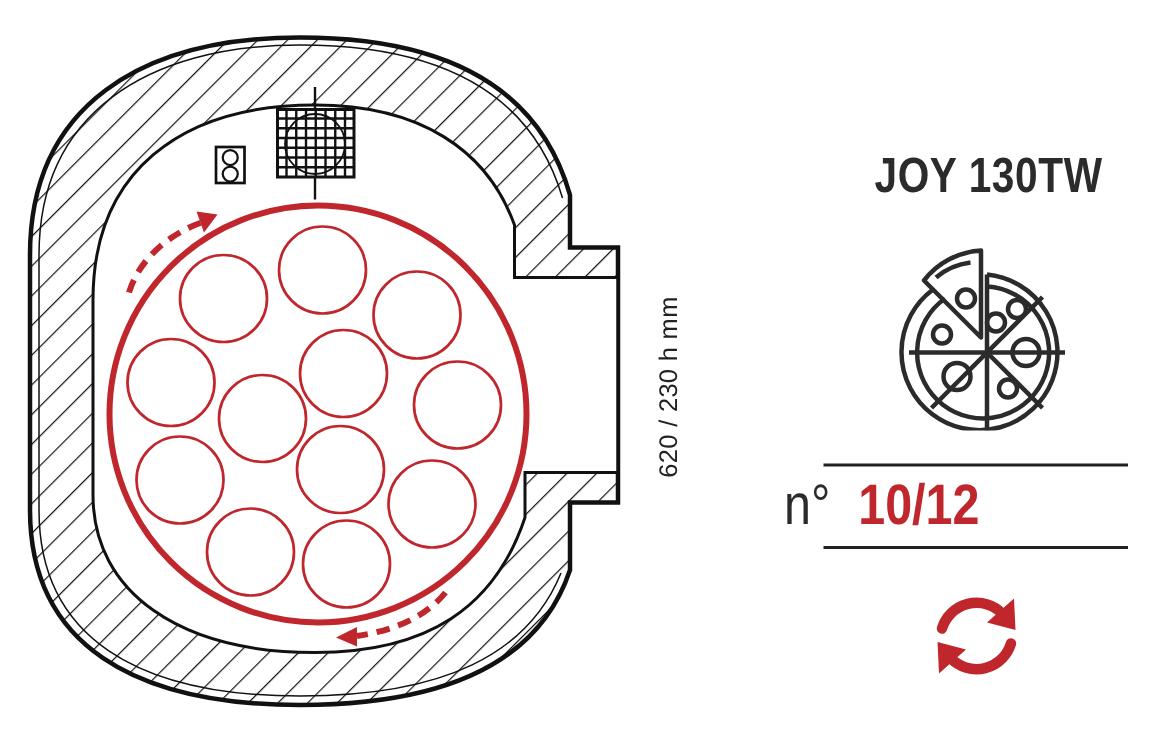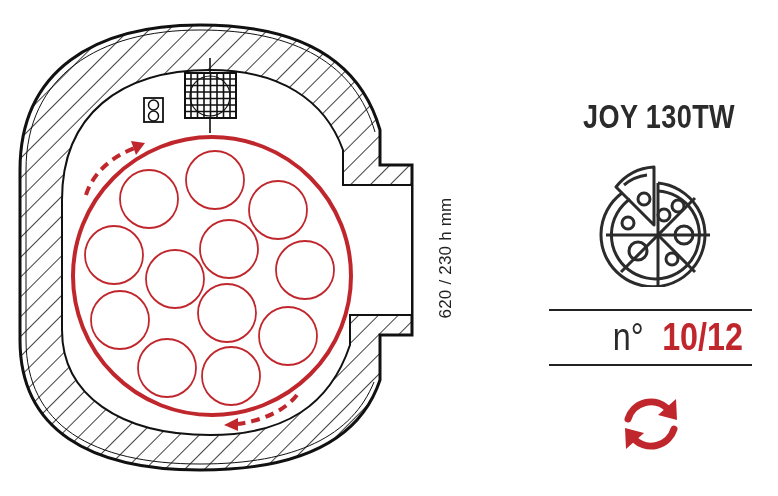--- a/index.html
+++ b/index.html
@@ -2,21 +2,21 @@
 <html><head>
 <meta charset="utf-8">
 <style>
   html, body { margin:0; padding:0; background:#ffffff; }
   body { width:778px; height:496px; position:relative; overflow:hidden; font-family:"Liberation Sans", sans-serif; }
   #diagram { position:absolute; left:0; top:0; width:430px; height:496px; }
   .dim-label { position:absolute; left:446px; top:258px; transform-origin:center; transform:translate(-50%,-50%) rotate(-90deg); font-family:"Liberation Sans", sans-serif; font-size:17px; color:#222; white-space:nowrap; letter-spacing:0.2px; }
   .model-title { position:absolute; left:550px; top:98px; width:218px; text-align:center; font-family:"Liberation Sans", sans-serif; font-weight:bold; font-size:33px; color:#2b2b2b; transform:scaleX(0.82); transform-origin:center; letter-spacing:0.5px; }
   #pizza-icon { position:absolute; left:596px; top:163px; width:122px; height:124px; }
   .rule { position:absolute; left:549px; width:203px; height:2px; background:#222; }
-  .count-row { position:absolute; left:550px; top:316px; width:200px; text-align:right; white-space:nowrap; }
+  .count-row { position:absolute; left:520px; top:316px; width:200px; text-align:left; white-space:nowrap; }
   .count-prefix { font-family:"Liberation Sans", sans-serif; font-size:38px; color:#2b2b2b; display:inline-block; transform:scaleX(0.85); }
   .count-value { font-family:"Liberation Sans", sans-serif; font-weight:bold; font-size:38px; color:#c0272d; display:inline-block; transform:scaleX(0.85); margin-left:4px; }
   #rotate-icon { position:absolute; left:620px; top:393px; width:62px; height:62px; }
 </style>
 </head>
 <body>
 
 <svg id="diagram" viewBox="0 0 430 496" xmlns="http://www.w3.org/2000/svg">
   <defs>
     <pattern id="hatch" patternUnits="userSpaceOnUse" width="14" height="14" patternTransform="rotate(45)">

